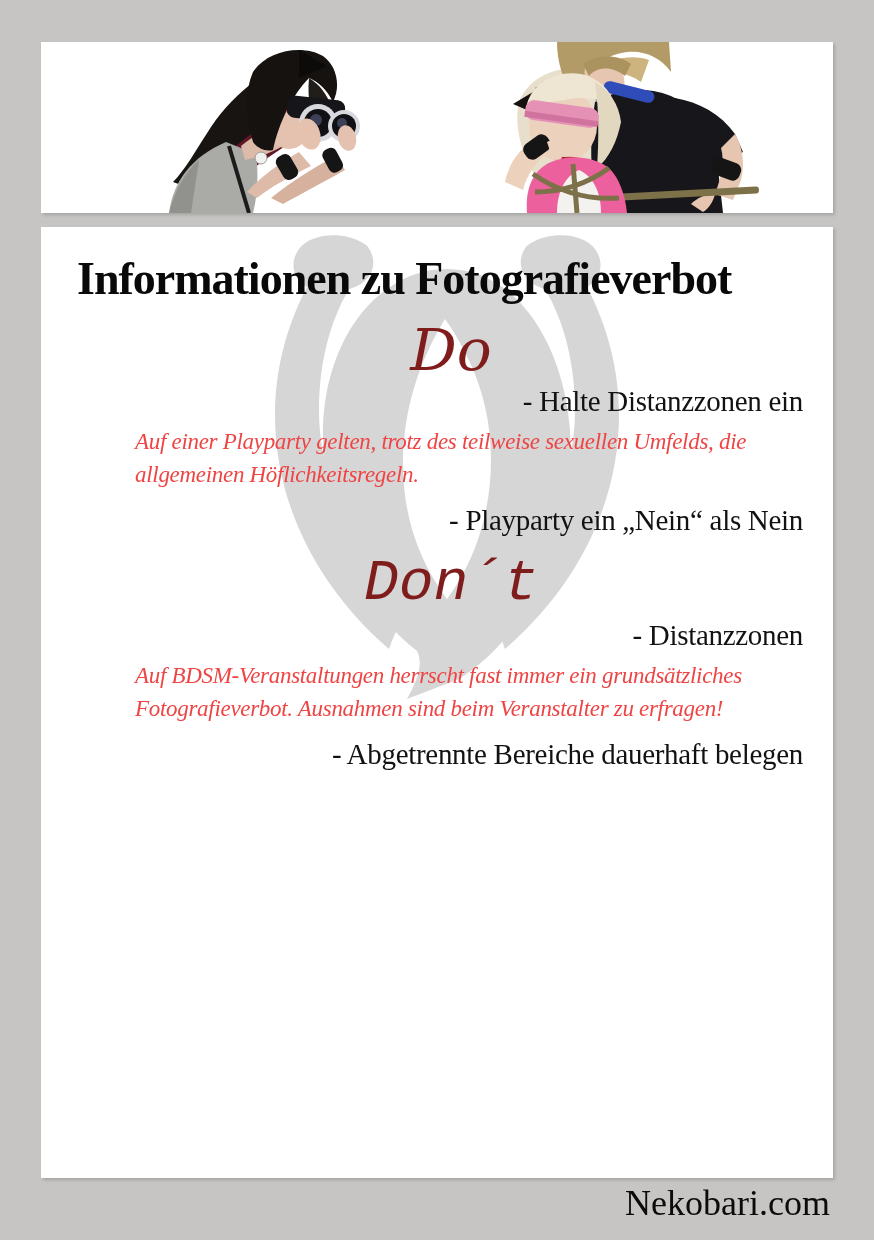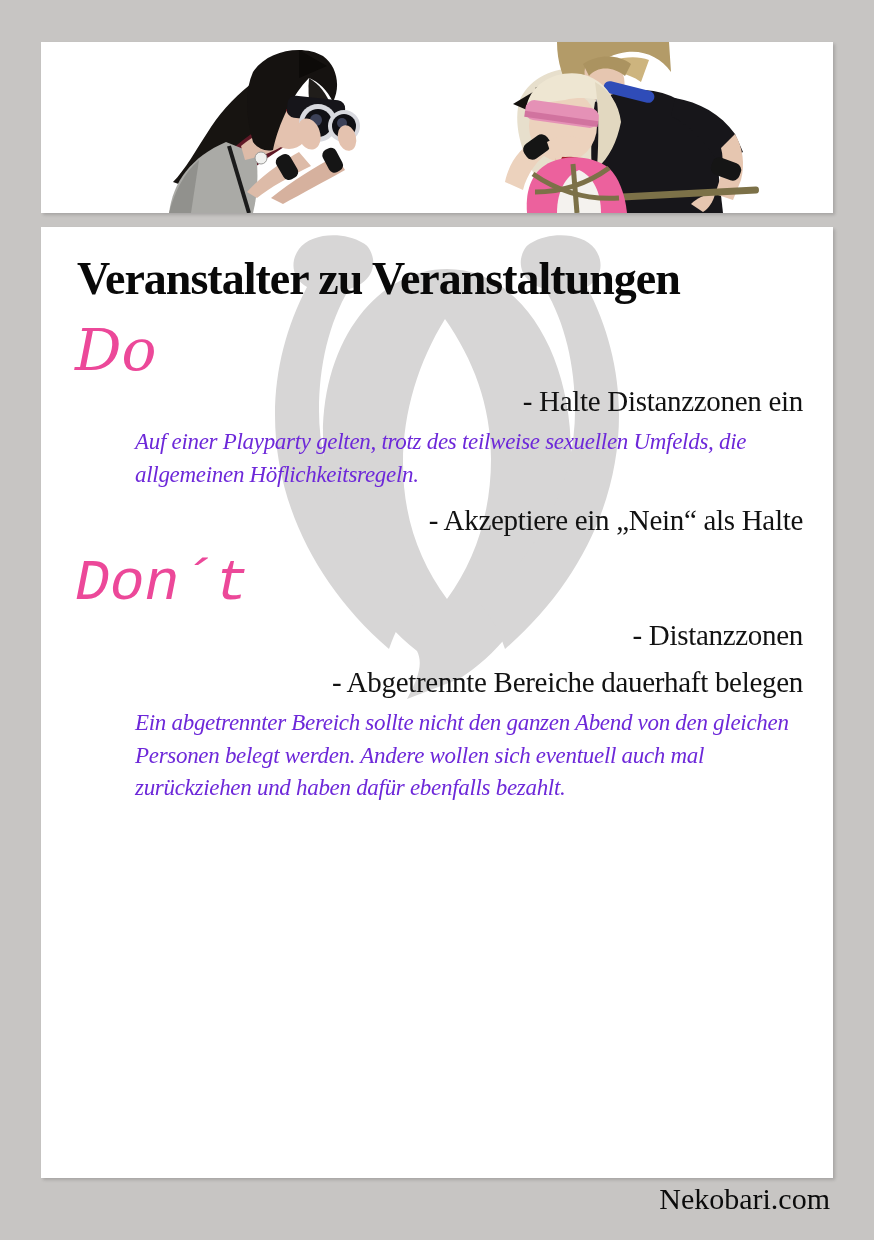--- a/index.html
+++ b/index.html
@@ -35,42 +35,43 @@
     margin:22px 28px 0 36px;
     font-size:46px;line-height:1.3;
     font-weight:700;color:#090909;
     letter-spacing:-1px;
   }
   h2{
     margin:12px 6px 0 34px;
     font-family:"DejaVu Serif", serif;
     font-style:italic;font-weight:400;
     font-size:58px;line-height:1.0;
-    color:#ec4899;
+    color:#7f1d1d;
+    text-align:center;
   }
   h2.dont{margin-top:16px;font-family:Liberation Mono, monospace;}
   h3{
     margin:4px 30px 0 64px;
     font-size:29px;line-height:1.25;
     font-weight:400;color:#121212;
     letter-spacing:-0.3px;
     text-align:right;
   }
   h3.follow{margin-top:11px;}
   p{
     margin:7px 28px 0 94px;
     max-width:672px;
     font-style:italic;
     font-size:23px;line-height:1.42;
     letter-spacing:-0.3px;
-    color:#6d28d9;
+    color:#ef4444;
   }
   .site-credit{
     position:absolute;right:44px;top:1182px;
-    font-size:30px;color:#0b0b0b;
+    font-size:36px;color:#0b0b0b;
     font-family:"Liberation Serif", serif;
   }
 </style>
 </head>
 <body>
 
 <div class="page">
 
   <div class="panel header-band">
 
@@ -142,29 +143,29 @@
 
     <svg class="watermark" viewBox="0 0 360 470">
       <g fill="#d7d6d6">
         <path fill-rule="evenodd" d="M180,40 C252,40 304,122 304,224 C304,330 250,414 192,450 L140,470 C152,448 156,434 150,422 C94,378 56,302 56,206 C56,110 112,40 180,40 Z M178,90 C152,132 136,182 136,234 C136,288 152,332 180,370 C208,332 224,284 224,230 C224,176 206,130 178,90 Z"></path>
         <path id="wband" d="M96,14 C76,2 44,4 32,20 C22,34 26,50 40,58 C20,96 8,140 8,186 C8,272 48,356 122,420 C128,402 136,388 146,376 C84,318 52,250 52,182 C52,136 62,94 82,60 C98,56 108,44 106,30 C104,20 100,16 96,14 Z"></path>
         <use href="#wband" transform="translate(360,0) scale(-1,1)"></use>
       </g>
     </svg>
 
     <div class="content-inner">
-      <h1>Veranstalter zu Veranstaltungen</h1>
+      <h1>Informationen zu Fotografieverbot</h1>
 
       <h2>Do</h2>
       <h3>- Halte Distanzzonen ein</h3>
       <p>Auf einer Playparty gelten, trotz des teilweise sexuellen Umfelds, die allgemeinen Höflichkeitsregeln.</p>
-      <h3 class="follow">- Akzeptiere ein „Nein“ als Halte</h3>
+      <h3 class="follow">- Playparty ein „Nein“ als Nein</h3>
 
       <h2 class="dont">Don´t</h2>
       <h3>- Distanzzonen</h3>
+      <p>Auf BDSM-Veranstaltungen herrscht fast immer ein grundsätzliches Fotografieverbot. Ausnahmen sind beim Veranstalter zu erfragen!</p>
       <h3 class="follow">- Abgetrennte Bereiche dauerhaft belegen</h3>
-      <p>Ein abgetrennter Bereich sollte nicht den ganzen Abend von den gleichen Personen belegt werden. Andere wollen sich eventuell auch mal zurückziehen und haben dafür ebenfalls bezahlt.</p>
     </div>
   </div>
 
   <div class="site-credit">Nekobari.com</div>
 
 </div>
 
 </body></html>

